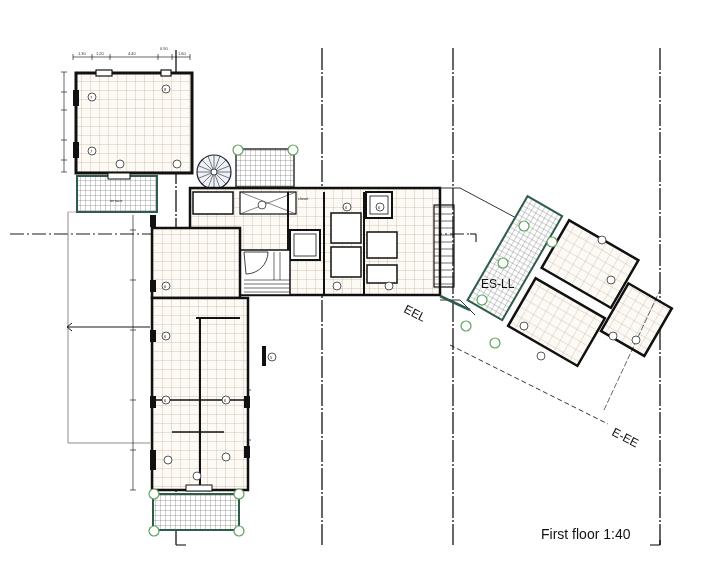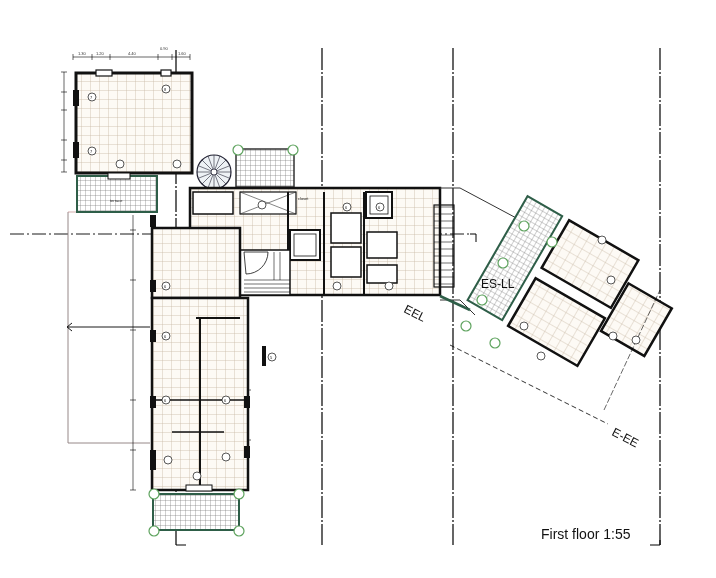--- a/index.html
+++ b/index.html
@@ -254,13 +254,13 @@
     <text x="270" y="359">5</text>
     <text x="345" y="209">6</text>
     <text x="378" y="209">6</text>
   </g>
 </svg>
 
 <div class="sec" style="left:481px;top:229px;margin-top:48px;">ES-LL</div>
 <div class="sec" style="left:408px;top:302px;transform:rotate(27deg);transform-origin:left top;">EEL</div>
 <div class="sec" style="left:616px;top:425px;transform:rotate(27deg);transform-origin:left top;">E-EE</div>
 
-<div class="title">First floor 1:55</div>
+<div class="title">First floor 1:40</div>
 
 </body></html>

